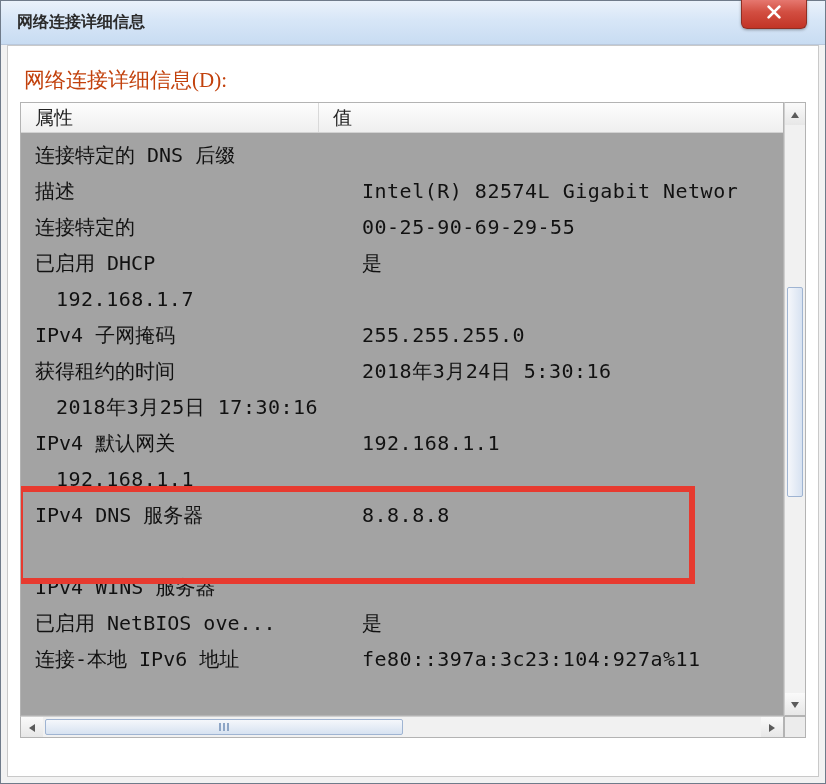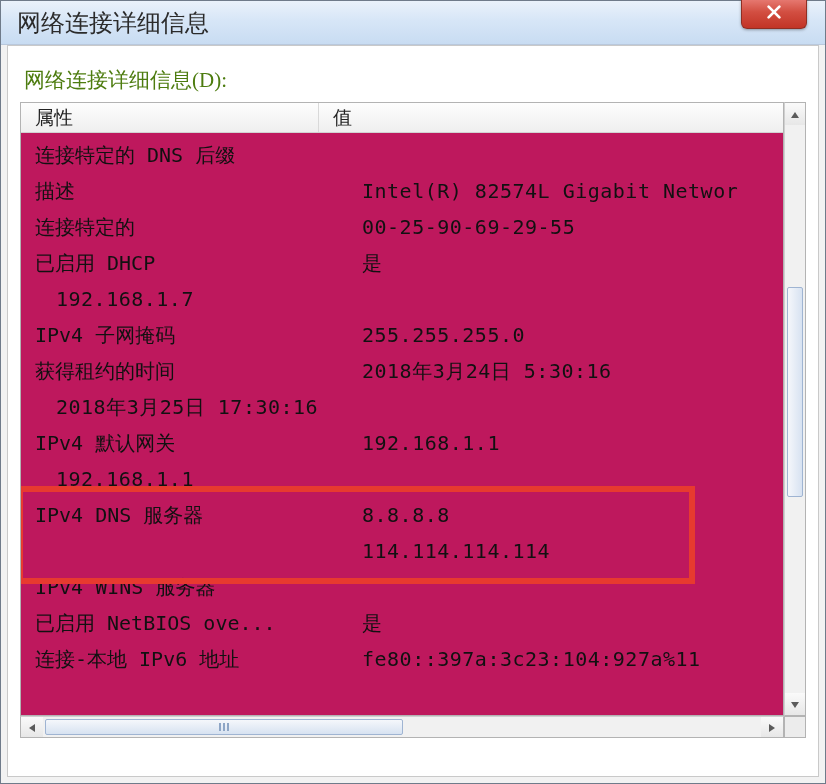--- a/index.html
+++ b/index.html
@@ -1,32 +1,32 @@
 <!DOCTYPE html>
 <html><head>
   <meta charset="utf-8">
   <style>
     * { margin:0; padding:0; box-sizing:border-box; }
     html,body { width:826px; height:784px; font-family:"SimSun","NSimSun","Microsoft YaHei",monospace; background:#fff; overflow:hidden; }
     .window { width:826px; height:784px; border:1px solid #6f7b8a; background:#f2f2f2; position:relative; }
 
     
     .titlebar { height:44px; background:linear-gradient(to bottom,#eaf2fb 0%,#d7e6f7 45%,#c8dcf2 100%); border-bottom:1px solid #b9c8dc; position:relative; padding-left:16px; display:flex; align-items:center; }
-    .titlebar .title { font-size:24px; color:#2b2b2b; font-family:"SimSun","NSimSun","Microsoft YaHei",serif; }
+    .titlebar .title { font-size:16px; color:#2b2b2b; font-family:"SimSun","NSimSun","Microsoft YaHei",serif;font-weight:bold; }
     .close-btn { position:absolute; right:18px; top:-2px; width:66px; height:30px; background:linear-gradient(to bottom,#e77b73 0%,#d24e41 45%,#c23426 100%); border:1px solid #8f2e23; border-top:none; border-bottom-left-radius:6px; border-bottom-right-radius:6px; box-shadow:inset 0 1px 0 rgba(255,255,255,.25),0 1px 3px rgba(0,0,0,.35); display:flex; align-items:center; justify-content:center; }
     .close-btn svg { width:18px; height:18px; }
     .close-btn path { stroke:#fff; stroke-width:3; stroke-linecap:round; }
 
     
     .client { position:absolute; top:44px; left:6px; right:6px; bottom:6px; background:#fff; border:1px solid #c9c9c9; padding:14px 12px 8px 12px; }
-    .section-label { font-size:21px; color:#4d7c0f; margin:6px 0 8px 4px; font-family:"SimSun","NSimSun","Microsoft YaHei",serif; }
+    .section-label { font-size:21px; color:#c2410c; margin:6px 0 8px 4px; font-family:"SimSun","NSimSun","Microsoft YaHei",serif; }
 
     
     .listwrap { position:relative; height:636px; }
-    .listbox { position:absolute; top:0; left:0; right:22px; bottom:22px; border:1px solid #b3b3b3; background:#be185d; overflow:hidden; }
+    .listbox { position:absolute; top:0; left:0; right:22px; bottom:22px; border:1px solid #b3b3b3; background:#a3a3a3; overflow:hidden; }
     .colheaders { height:30px; display:flex; background:linear-gradient(to bottom,#fdfdfd,#efefef); border-bottom:1px solid #d2d2d2; }
     .colheaders .col { height:100%; display:flex; align-items:center; padding:0 14px; font-size:19px; color:#222; }
     .colheaders .c1 { width:298px; border-right:1px solid #d9d9d9; }
     .colheaders .c2 { flex:1; }
 
     .rows { padding:4px 0 0 0; font-size:20px; line-height:36px; color:#111; position:relative; }
     .row { display:flex; padding:0 0 0 14px; height:36px; white-space:nowrap;gap:22px; }
     .row .p { width:284px; font-family:"SimSun","NSimSun","Microsoft YaHei",monospace; }
     .row .v { flex:1; font-family:"SimSun","NSimSun",monospace; letter-spacing:.5px; overflow:hidden;margin-left:21px; }
 
@@ -116,21 +116,20 @@
             </div>
             <div class="row">
               <span class="v">192.168.1.1</span>
             </div>
             <div class="row">
               <span class="p">IPv4 DNS 服务器</span>
               <span class="v">8.8.8.8</span>
             </div>
             <div class="row">
               <span class="p"></span>
-              <span class="v">114.114.114.114</span>
             </div>
             <div class="row">
               <span class="p">IPv4 WINS 服务器</span>
               <span class="v"></span>
             </div>
             <div class="row">
               <span class="p">已启用 NetBIOS ove...</span>
               <span class="v">是</span>
             </div>
             <div class="row">

